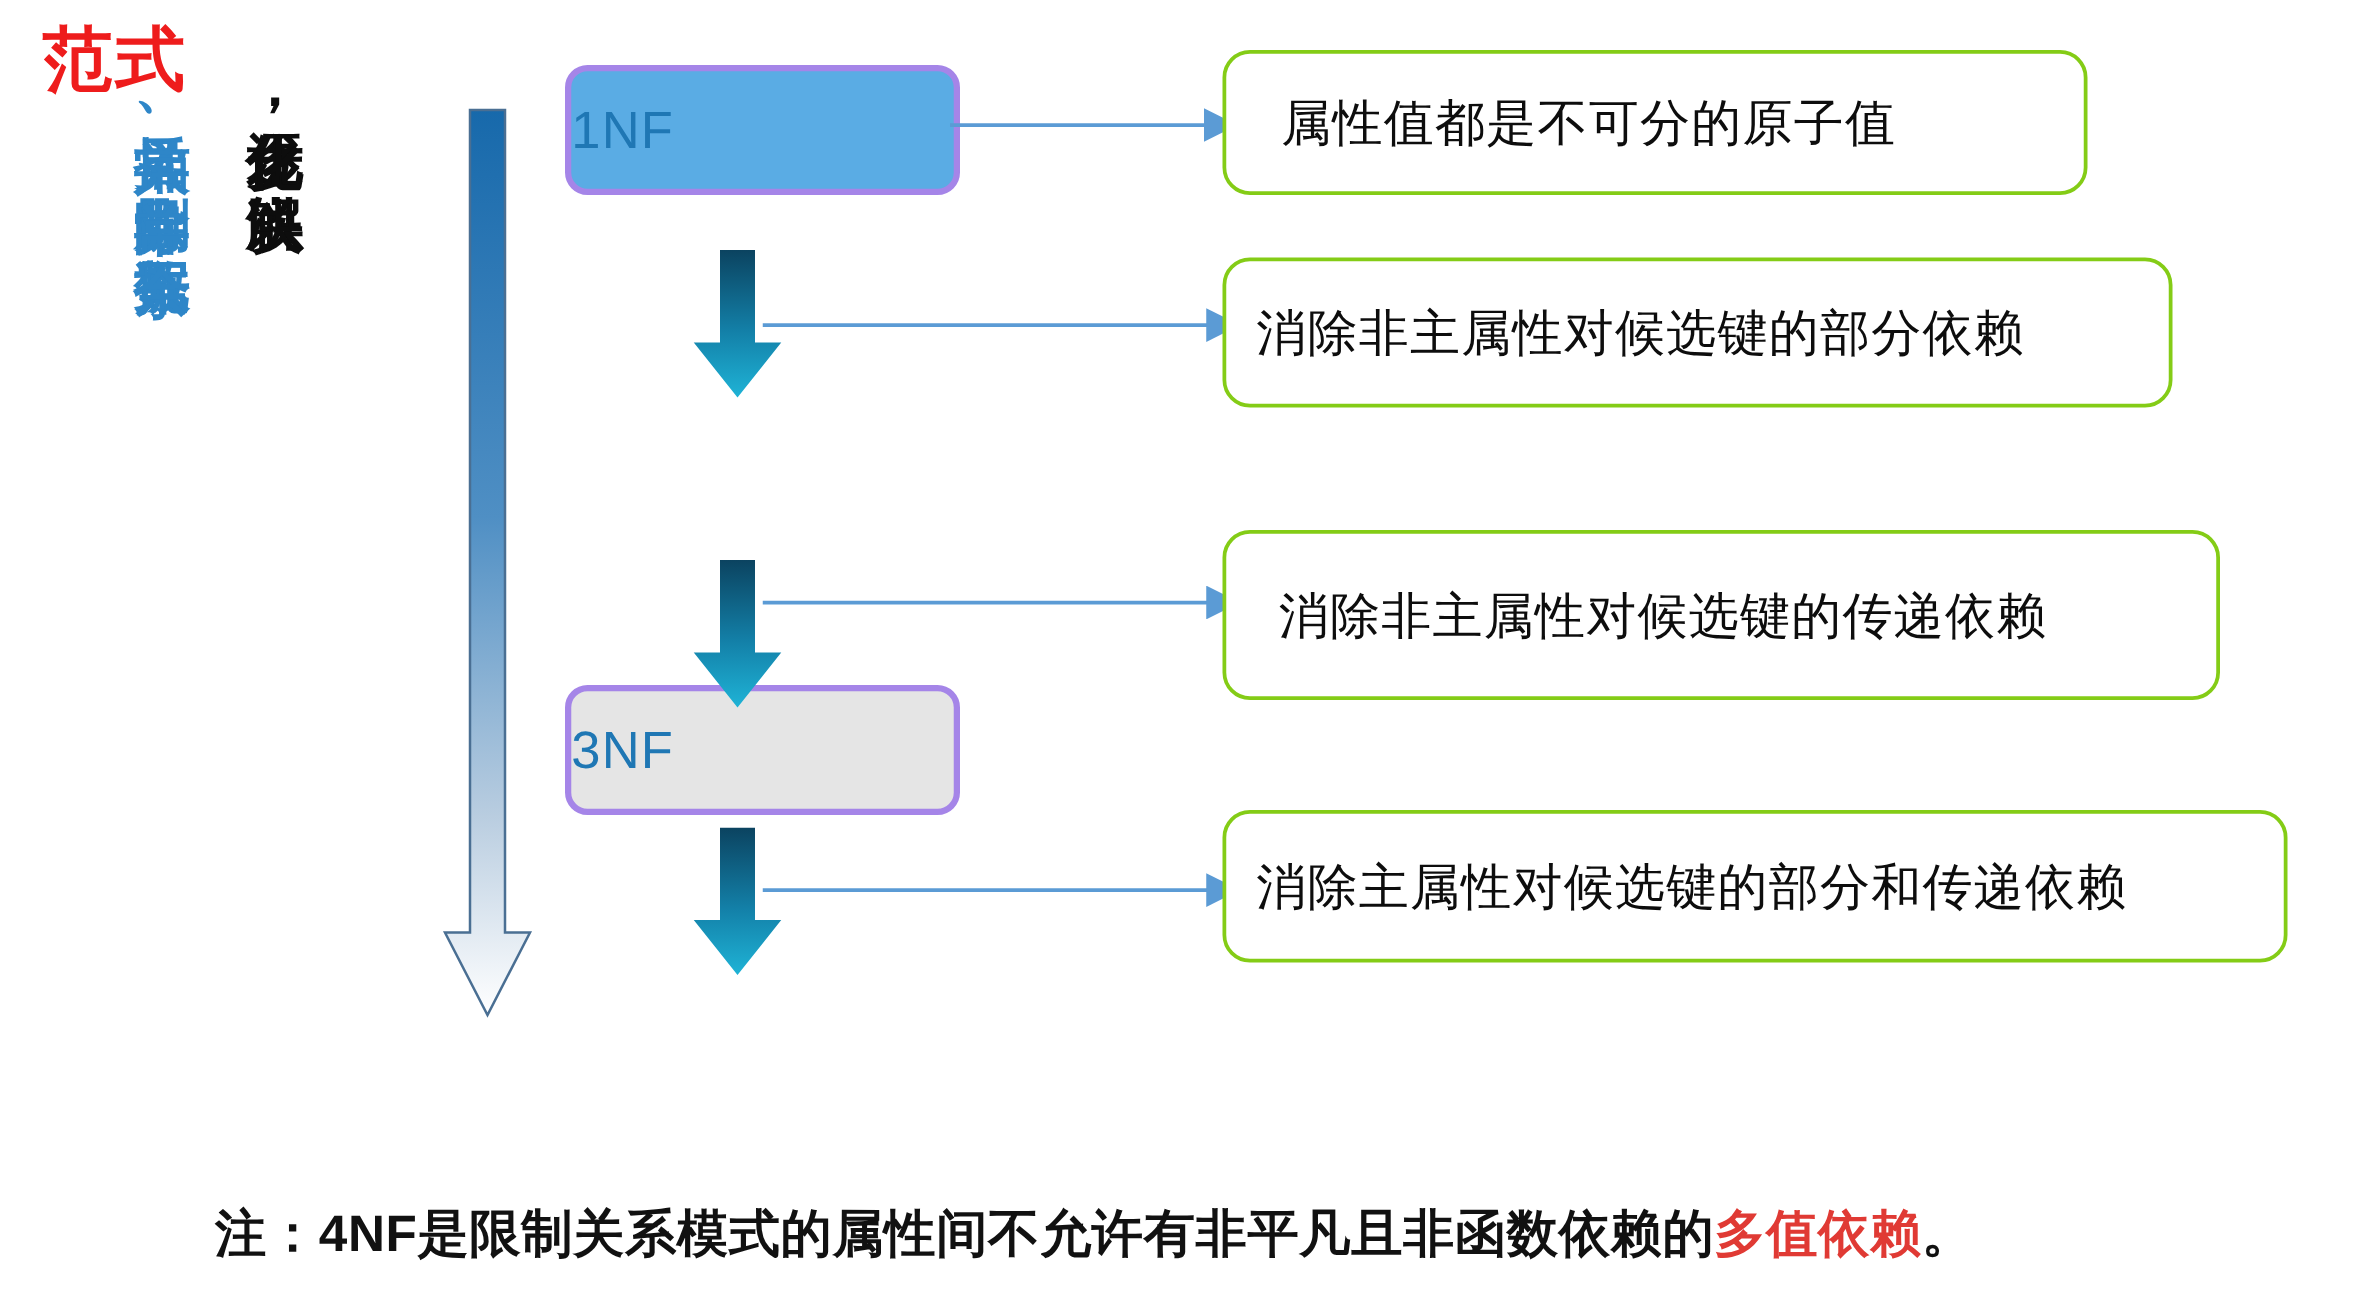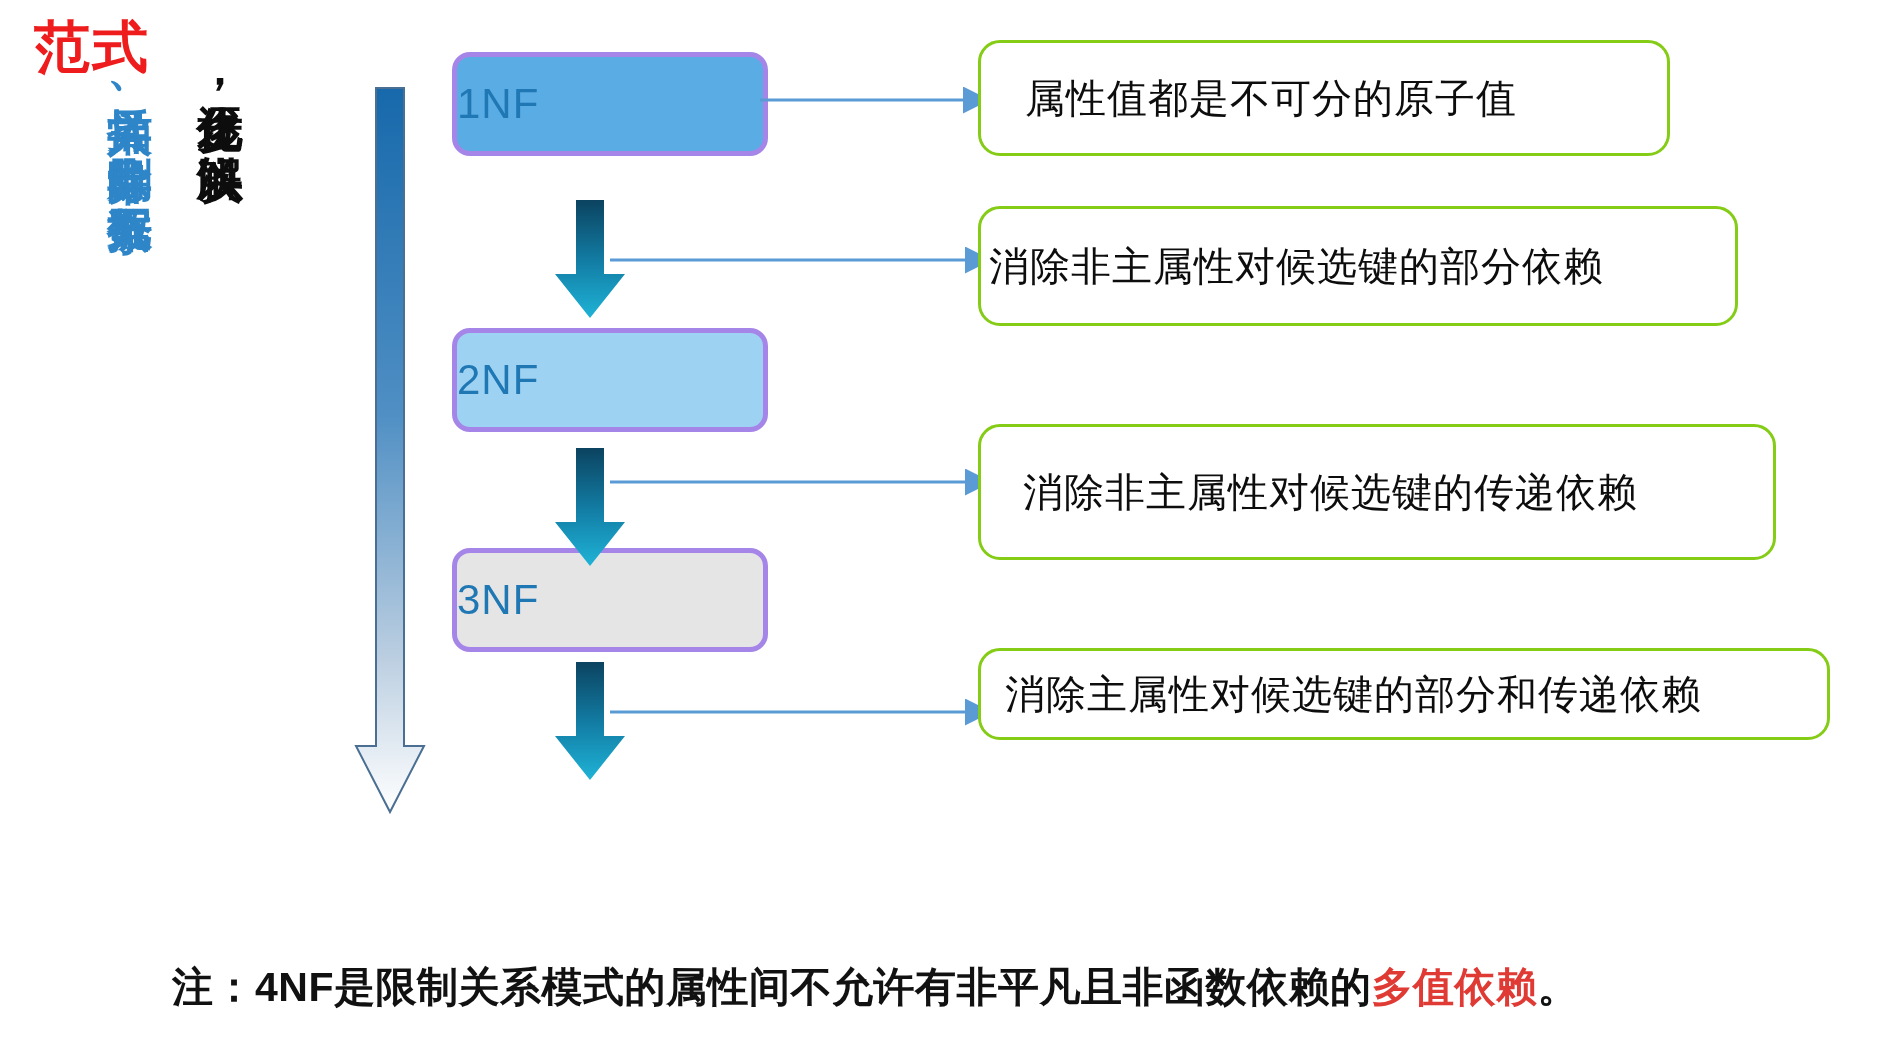--- a/index.html
+++ b/index.html
@@ -66,23 +66,23 @@
   .dbox {
     position: absolute;
     border: 3px solid #84cc16;
     border-radius: 22px;
     background: #ffffff;
     display: flex; align-items: center;
     font-size: 40px; color: #0d0d0d;
     letter-spacing: 1px;
   }
   .db1 { left: 978px;  top: 40px;  width: 692px; height: 116px; padding-left: 44px; }
-  .db2 { left: 978px;  top: 206px; width: 760px; height: 120px; padding-left: 8px; }
+  .db2 { left: 978px;  top: 206px; width: 760px; height: 120px; padding-left: 24px; }
   .db3 { left: 978px;  top: 424px; width: 798px; height: 136px; padding-left: 42px; }
-  .db4 { left: 978px;  top: 648px; width: 852px; height: 92px; padding-left: 24px; }
+  .db4 { left: 978px;  top: 648px; width: 852px; height: 122px; padding-left: 24px; }
 
   
   .leader { position: absolute; }
 
   
   .note {
     position: absolute; left: 172px; top: 960px;
     font-size: 41px; color: #111; font-weight: 700;
     letter-spacing: 0.5px; white-space: nowrap;
   }
@@ -106,23 +106,20 @@
         <stop offset="45%" stop-color="#4f8fc4"></stop>
         <stop offset="78%" stop-color="#b9cde0"></stop>
         <stop offset="100%" stop-color="#ffffff"></stop>
       </linearGradient>
     </defs>
     <path d="M24 2 L52 2 L52 660 L72 660 L38 726 L4 660 L24 660 Z" fill="url(#shaftGrad)" stroke="#4a6f93" stroke-width="2"></path>
   </svg>
 
   <div class="nfbox nf1">
     <span>1NF</span>
-  </div>
-  <div class="nfbox nf2">
-    <span>2NF</span>
   </div>
   <div class="nfbox nf3">
     <span>3NF</span>
   </div>
 
   <svg class="tarrow ta1" width="78" height="120" viewBox="0 0 78 120">
     <defs>
       <linearGradient id="tealGrad1" x1="0" y1="0" x2="0" y2="1">
         <stop offset="0%" stop-color="#0b4360"></stop>
         <stop offset="55%" stop-color="#1380a8"></stop>

